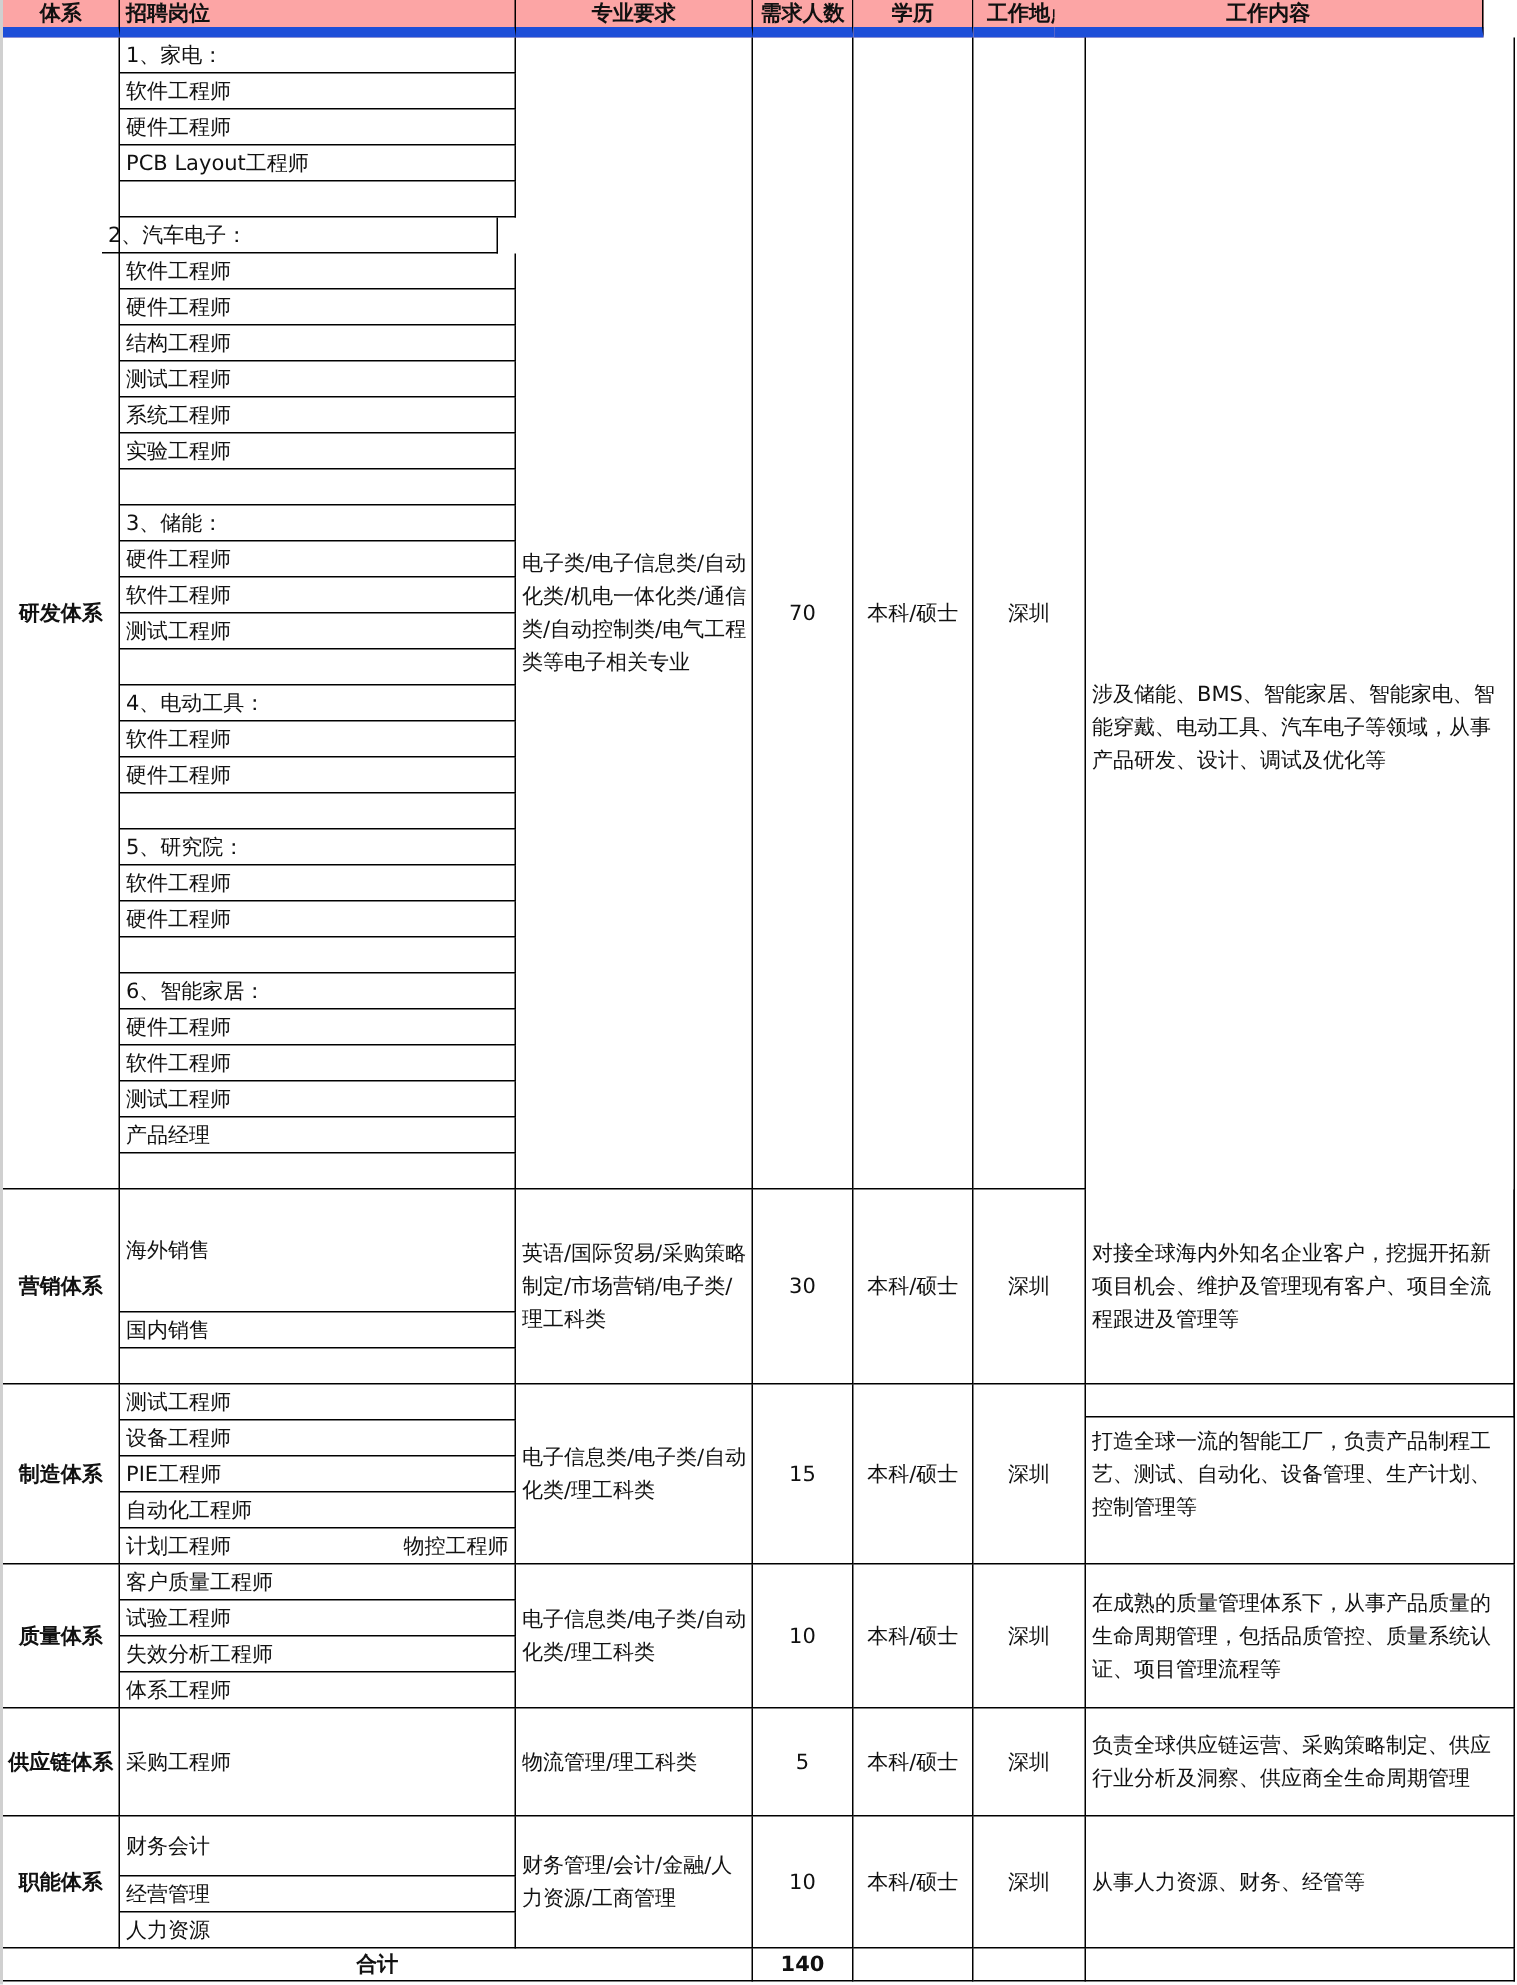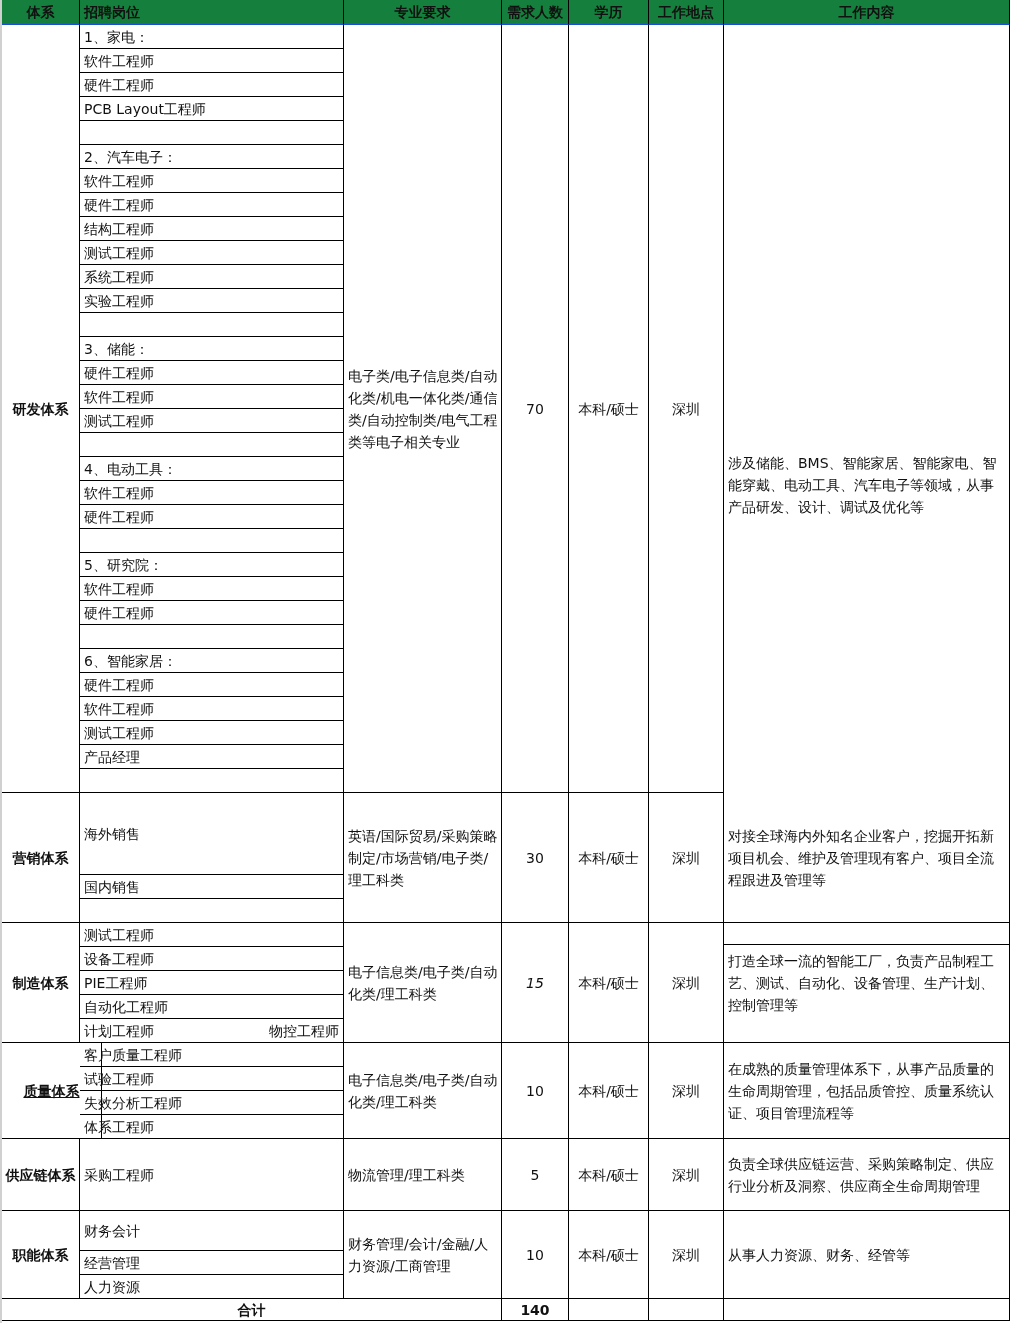--- a/index.html
+++ b/index.html
@@ -2,42 +2,42 @@
 <html><head>
 <meta charset="utf-8">
 <style>
   html, body { margin: 0; padding: 0; background: #ffffff; }
   body { width: 1011px; height: 1323px; position: relative; overflow: hidden;
          font-family: "DejaVu Sans", "Liberation Sans", sans-serif; font-size: 14px; color: #111; }
   #sheet { position: absolute; left: 0; top: 0; width: 1011px; height: 1323px; }
   .leftbar { position: absolute; left: 0; top: 0; width: 2px; height: 1323px; background: #d0d0d0; }
   .cell { position: absolute; box-sizing: border-box; border-right: 1px solid #000; border-bottom: 1px solid #000;
           display: flex; align-items: center; overflow: hidden; line-height: 22px; }
-  .hdr { background: #15803d; font-weight: bold; justify-content: center; font-size: 14px; border-bottom: 1px solid #1d4ed8; }
+  .hdr { background: #fca5a5; font-weight: bold; justify-content: center; font-size: 14px; border-bottom: 7px solid #1d4ed8; }
   .hdr.left { justify-content: flex-start; padding-left: 4px; }
   .center { justify-content: center; text-align: center; }
   .bold { font-weight: bold; }
   .pos { padding-left: 4px; white-space: nowrap; }
   .wrap { padding: 0 3px 0 4px; white-space: normal; word-break: break-all; align-items: center; }
   .pos-split { justify-content: space-between; padding-right: 4px; }
   .total-num { font-weight: bold; }
 </style>
 </head>
 <body>
 
 <div id="sheet">
   <div class="leftbar"></div>
 
   <div class="cell hdr" style="left:2px;top:0;width:78px;height:25px;">体系</div>
   <div class="cell hdr left" style="left:80px;top:0;width:264px;height:25px;">招聘岗位</div>
   <div class="cell hdr" style="left:344px;top:0;width:158px;height:25px;">专业要求</div>
   <div class="cell hdr" style="left:502px;top:0;width:67px;height:25px;">需求人数</div>
   <div class="cell hdr" style="left:569px;top:0;width:80px;height:25px;">学历</div>
   <div class="cell hdr" style="left:649px;top:0;width:75px;height:25px;text-align:center;">工作地点</div>
-  <div class="cell hdr" style="left:724px;top:0;width:286px;height:25px;">工作内容</div>
+  <div class="cell hdr" style="left:703px;top:0;width:286px;height:25px;">工作内容</div>
 
   <div class="cell center bold" style="left:2px;top:25px;width:78px;height:768px;">研发体系</div>
   <div id="rd-positions"></div>
   <div class="cell wrap" style="left:344px;top:25px;width:158px;height:768px;">电子类/电子信息类/自动化类/机电一体化类/通信类/自动控制类/电气工程类等电子相关专业</div>
   <div class="cell center" style="left:502px;top:25px;width:67px;height:768px;">70</div>
   <div class="cell center" style="left:569px;top:25px;width:80px;height:768px;">本科/硕士</div>
   <div class="cell center" style="left:649px;top:25px;width:75px;height:768px;">深圳</div>
   <div class="cell wrap" style="left:724px;top:25px;width:286px;height:920px;">涉及储能、BMS、智能家居、智能家电、智能穿戴、电动工具、汽车电子等领域，从事产品研发、设计、调试及优化等</div>
 
   <div class="cell pos" style="left:80px;top:793px;width:264px;height:82px;">海外销售</div>
@@ -53,26 +53,26 @@
   <div class="cell center bold" style="left:2px;top:923px;width:78px;height:120px;">制造体系</div>
   <div class="cell pos" style="left:80px;top:923px;width:264px;height:24px;">测试工程师</div>
   <div class="cell pos" style="left:80px;top:947px;width:264px;height:24px;">设备工程师</div>
   <div class="cell pos" style="left:80px;top:971px;width:264px;height:24px;">PIE工程师</div>
   <div class="cell pos" style="left:80px;top:995px;width:264px;height:24px;">自动化工程师</div>
   <div class="cell pos pos-split" style="left:80px;top:1019px;width:264px;height:24px;">
     <span>计划工程师</span>
     <span>物控工程师</span>
   </div>
   <div class="cell wrap" style="left:344px;top:923px;width:158px;height:120px;">电子信息类/电子类/自动化类/理工科类</div>
-  <div class="cell center" style="left:502px;top:923px;width:67px;height:120px;font-style:italic;">15</div>
+  <div class="cell center" style="left:502px;top:923px;width:67px;height:120px;">15</div>
   <div class="cell center" style="left:569px;top:923px;width:80px;height:120px;">本科/硕士</div>
   <div class="cell center" style="left:649px;top:923px;width:75px;height:120px;">深圳</div>
   <div class="cell wrap" style="left:724px;top:923px;width:286px;height:120px;">打造全球一流的智能工厂，负责产品制程工艺、测试、自动化、设备管理、生产计划、控制管理等</div>
 
-  <div class="cell center bold" style="left:2px;top:1043px;width:100px;height:96px;text-decoration:underline;">质量体系</div>
+  <div class="cell center bold" style="left:2px;top:1043px;width:78px;height:96px;">质量体系</div>
   <div class="cell pos" style="left:80px;top:1043px;width:264px;height:24px;">客户质量工程师</div>
   <div class="cell pos" style="left:80px;top:1067px;width:264px;height:24px;">试验工程师</div>
   <div class="cell pos" style="left:80px;top:1091px;width:264px;height:24px;">失效分析工程师</div>
   <div class="cell pos" style="left:80px;top:1115px;width:264px;height:24px;">体系工程师</div>
   <div class="cell wrap" style="left:344px;top:1043px;width:158px;height:96px;">电子信息类/电子类/自动化类/理工科类</div>
   <div class="cell center" style="left:502px;top:1043px;width:67px;height:96px;">10</div>
   <div class="cell center" style="left:569px;top:1043px;width:80px;height:96px;">本科/硕士</div>
   <div class="cell center" style="left:649px;top:1043px;width:75px;height:96px;">深圳</div>
   <div class="cell wrap" style="left:724px;top:1043px;width:286px;height:96px;">在成熟的质量管理体系下，从事产品质量的生命周期管理，包括品质管控、质量系统认证、项目管理流程等</div>
 
@@ -97,21 +97,21 @@
   <div class="cell center bold" style="left:2px;top:1299px;width:500px;height:22px;">合计</div>
   <div class="cell center total-num" style="left:502px;top:1299px;width:67px;height:22px;">140</div>
   <div class="cell" style="left:569px;top:1299px;width:80px;height:22px;"></div>
   <div class="cell" style="left:649px;top:1299px;width:75px;height:22px;"></div>
   <div class="cell" style="left:724px;top:1299px;width:286px;height:22px;"></div>
 <div class="cell pos" style="left: 80px; top: 25px; width: 264px; height: 24px;">1、家电：</div>
     <div class="cell pos" style="left: 80px; top: 49px; width: 264px; height: 24px;">软件工程师</div>
     <div class="cell pos" style="left: 80px; top: 73px; width: 264px; height: 24px;">硬件工程师</div>
     <div class="cell pos" style="left: 80px; top: 97px; width: 264px; height: 24px;">PCB Layout工程师</div>
     <div class="cell pos" style="left: 80px; top: 121px; width: 264px; height: 24px;"></div>
-    <div class="cell pos" style="left: 80px; top: 145px; width: 264px; height: 24px; text-align: right;">2、汽车电子：</div>
+    <div class="cell pos" style="left: 68px; top: 145px; width: 264px; height: 24px; text-align: right;">2、汽车电子：</div>
     <div class="cell pos" style="left: 80px; top: 169px; width: 264px; height: 24px;">软件工程师</div>
     <div class="cell pos" style="left: 80px; top: 193px; width: 264px; height: 24px;">硬件工程师</div>
     <div class="cell pos" style="left: 80px; top: 217px; width: 264px; height: 24px;">结构工程师</div>
     <div class="cell pos" style="left: 80px; top: 241px; width: 264px; height: 24px;">测试工程师</div>
     <div class="cell pos" style="left: 80px; top: 265px; width: 264px; height: 24px;">系统工程师</div>
     <div class="cell pos" style="left: 80px; top: 289px; width: 264px; height: 24px;">实验工程师</div>
     <div class="cell pos" style="left: 80px; top: 313px; width: 264px; height: 24px;"></div>
     <div class="cell pos" style="left: 80px; top: 337px; width: 264px; height: 24px;">3、储能：</div>
     <div class="cell pos" style="left: 80px; top: 361px; width: 264px; height: 24px;">硬件工程师</div>
     <div class="cell pos" style="left: 80px; top: 385px; width: 264px; height: 24px;">软件工程师</div>

